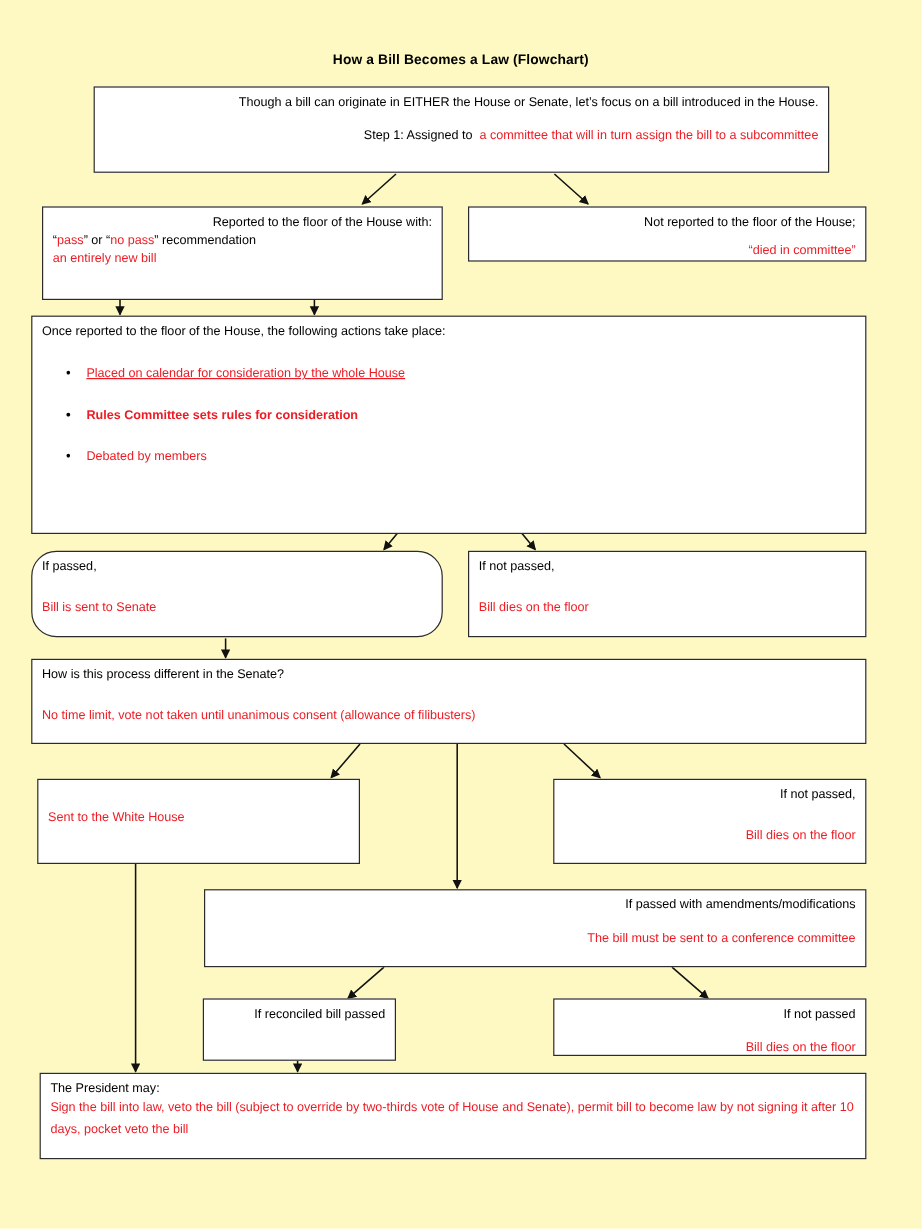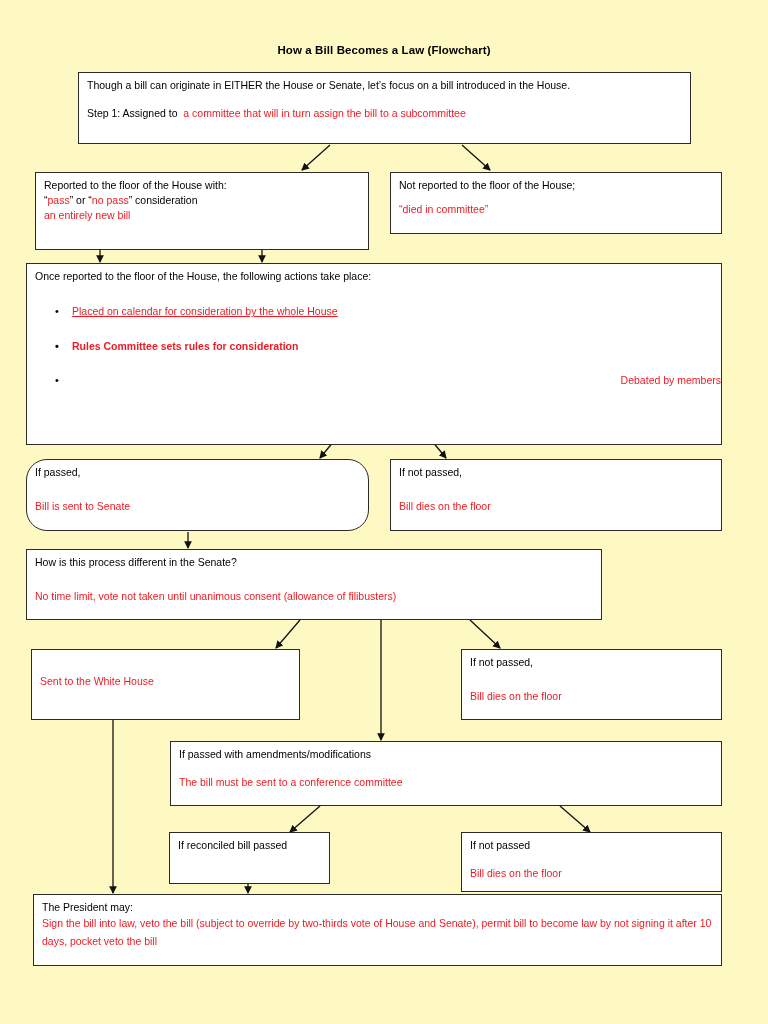--- a/index.html
+++ b/index.html
@@ -44,21 +44,21 @@
     box-sizing: border-box;
     font-size: 10.5px;
     line-height: 1.45;
   }
   .ln {
     display: block;
     white-space: pre;
   }
   .blk { color: #000000; }
   .red { color: #ED1C24; }
-  .ctr { text-align: left; }
+  .ctr { text-align: right; }
   .lft { text-align: left; }
   .pad { padding: 5px 8px 0 8px; }
   .gap-sm { height: 9px; }
   .gap-md { height: 13px; }
   .gap-lg { height: 19px; }
   ul.bullets {
     margin: 0;
     padding: 0 0 0 45px;
     list-style: none;
   }
@@ -71,21 +71,21 @@
   ul.bullets li::before {
     content: "\2022";
     color: #000000;
     position: absolute;
     left: -17px;
     top: 0;
     font-size: 11px;
   }
   li.sp-big { margin-bottom: 20px; text-decoration: underline; }
   li.sp-sm { margin-bottom: 19px; font-weight: bold; }
-  li.sp-mid { margin-bottom: 24px; text-align: right; }
+  li.sp-mid { margin-bottom: 24px; }
 </style>
 </head>
 <body>
 
 <div id="page">
 
   <svg id="svg-arrows" viewBox="0 0 768 1024">
     <defs>
       <marker id="ah" markerWidth="9" markerHeight="9" refX="5.2" refY="3" orient="auto" markerUnits="strokeWidth">
         <path d="M0,0 L6,3 L0,6 z" fill="#111111"></path>
@@ -128,26 +128,26 @@
     <div class="pad ctr">
       <span class="ln blk">Though a bill can originate in EITHER the House or Senate, let’s focus on a bill introduced in the House.</span>
       <div class="gap-md"></div>
       <span class="ln"><span class="blk">Step 1: Assigned to</span><span class="blk">&nbsp;&nbsp;</span><span class="red">a committee that will in turn assign the bill to a subcommittee</span></span>
     </div>
   </div>
 
   <div class="box" style="left:35px; top:172px; width:334px; height:78px;">
     <div class="pad">
       <span class="ln blk ctr">Reported to the floor of the House with:</span>
-      <span class="ln lft"><span class="blk">“</span><span class="red">pass</span><span class="blk">”</span><span class="blk"> or </span><span class="blk">“</span><span class="red">no pass</span><span class="blk">”</span><span class="blk"> consideration</span></span>
+      <span class="ln lft"><span class="blk">“</span><span class="red">pass</span><span class="blk">”</span><span class="blk"> or </span><span class="blk">“</span><span class="red">no pass</span><span class="blk">”</span><span class="blk"> recommendation</span></span>
       <span class="ln red lft">an entirely new bill</span>
     </div>
   </div>
 
-  <div class="box" style="left:390px; top:172px; width:332px; height:62px;">
+  <div class="box" style="left:390px; top:172px; width:332px; height:46px;">
     <div class="pad ctr">
       <span class="ln blk">Not reported to the floor of the House;</span>
       <div class="gap-sm"></div>
       <span class="ln red">“died in committee”</span>
     </div>
   </div>
 
   <div class="box" style="left:26px; top:263px; width:696px; height:182px;">
     <div class="pad lft">
       <span class="ln blk">Once reported to the floor of the House, the following actions take place:</span>
@@ -168,21 +168,21 @@
   </div>
 
   <div class="box" style="left:390px; top:459px; width:332px; height:72px;">
     <div class="pad lft">
       <span class="ln blk">If not passed,</span>
       <div class="gap-lg"></div>
       <span class="ln red">Bill dies on the floor</span>
     </div>
   </div>
 
-  <div class="box" style="left:26px; top:549px; width:576px; height:71px;">
+  <div class="box" style="left:26px; top:549px; width:696px; height:71px;">
     <div class="pad lft">
       <span class="ln blk">How is this process different in the Senate?</span>
       <div class="gap-lg"></div>
       <span class="ln red">No time limit, vote not taken until unanimous consent (allowance of filibusters)</span>
     </div>
   </div>
 
   <div class="box" style="left:31px; top:649px; width:269px; height:71px;">
     <div class="pad lft">
       <div class="gap-lg"></div>
@@ -205,21 +205,21 @@
   </div>
 
   <div class="box" style="left:170px; top:741px; width:552px; height:65px;">
     <div class="pad ctr">
       <span class="ln blk">If passed with amendments/modifications</span>
       <div class="gap-md"></div>
       <span class="ln red">The bill must be sent to a conference committee</span>
     </div>
   </div>
 
-  <div class="box" style="left:461px; top:832px; width:261px; height:60px;">
+  <div class="box" style="left:461px; top:832px; width:261px; height:48px;">
     <div class="pad ctr">
       <span class="ln blk">If not passed</span>
       <div class="gap-md"></div>
       <span class="ln red">Bill dies on the floor</span>
     </div>
   </div>
 
   <div class="box" style="left:33px; top:894px; width:689px; height:72px;">
     <div class="pad lft">
       <span class="ln blk">The President may:</span>

